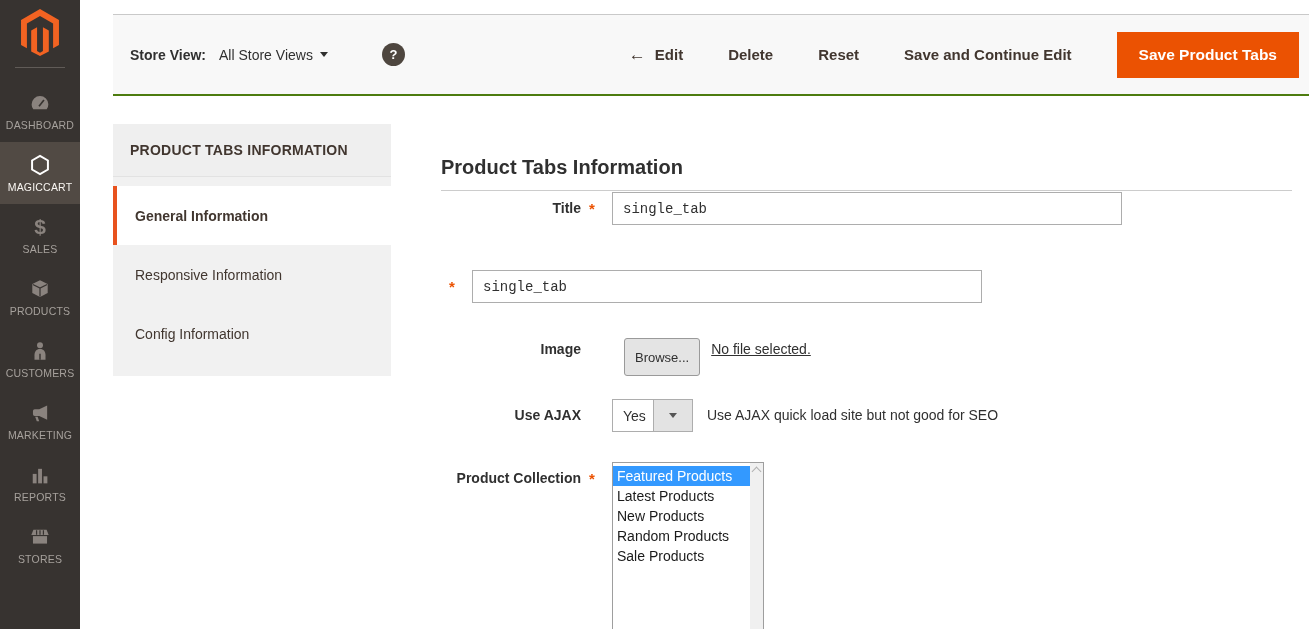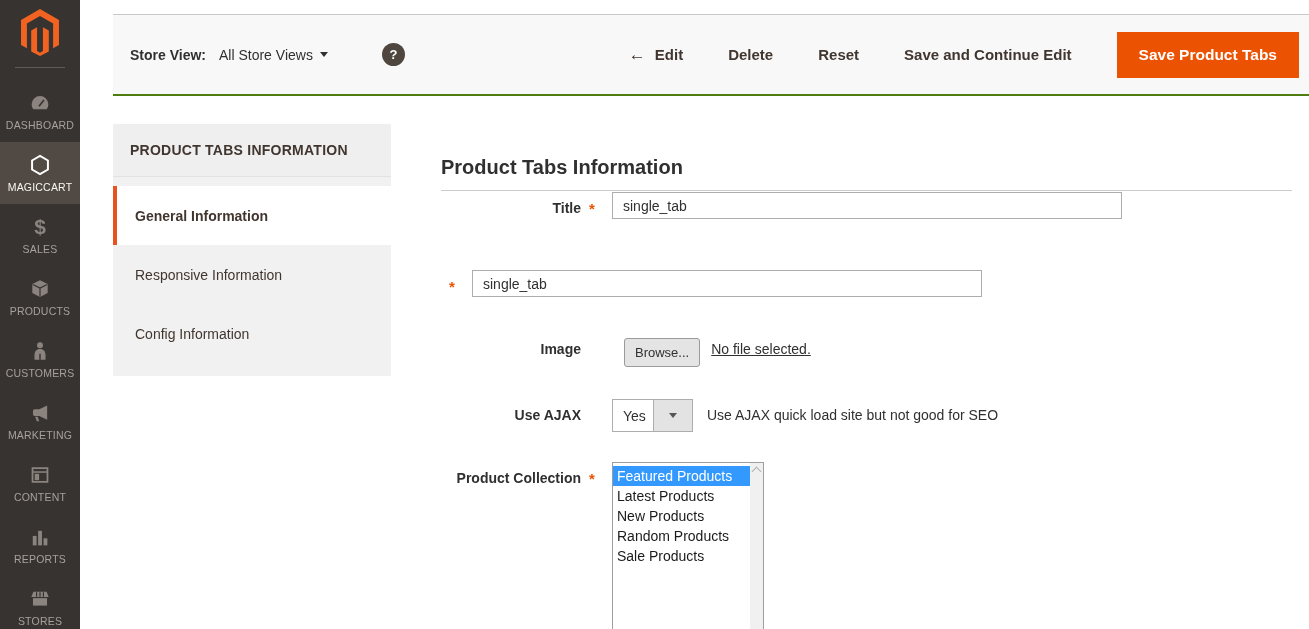--- a/index.html
+++ b/index.html
@@ -78,26 +78,26 @@
   .form-heading { position:absolute; left:441px; top:156px; font-size:20px; font-weight:600; color:#303030; }
   .form-rule { position:absolute; left:441px; right:17px; top:190px; border-top:1px solid #cccccc; }
 
   .frow { position:absolute; left:441px; width:860px; display:flex; align-items:flex-start; }
   .flabel { width:140px; text-align:right; font-size:14px; font-weight:600; color:#303030; }
   .freq { width:31px; padding-left:8px; color:#eb5202; font-size:15px; font-weight:bold; }
   .pad8 { padding-top:8px; }
   .pad3 { padding-top:3px; }
 
   .txt-input {
-    width:510px; height:27px; border:1px solid #adadad; background:#fff;
-    font-family:Liberation Sans, sans-serif; font-size:14px; color:#303030; padding:0 10px;
+    width:510px; height:33px; border:1px solid #adadad; background:#fff;
+    font-family:Liberation Mono, monospace; font-size:14px; color:#303030; padding:0 10px;
   }
 
   .browse-btn {
-    margin-left:12px; height:29px; padding:0 10px; font-family:inherit; font-size:13px;
+    margin-left:12px; height:38px; padding:0 10px; font-family:inherit; font-size:13px;
     color:#303030; background:#e4e4e4; border:1px solid #9a9a9a; border-radius:3px; cursor:pointer;
   }
   .file-status { margin-left:11px; padding-top:3px; font-size:14px; color:#303030;text-decoration:underline; }
 
   .select-box { display:flex; height:33px; border:1px solid #adadad; background:#fff; cursor:pointer; }
   .select-val { width:40px; padding-left:10px; display:flex; align-items:center; font-size:14px; color:#303030; }
   .select-arrow {
     width:39px; background:#e3e3e3; border-left:1px solid #adadad;
     display:flex; align-items:center; justify-content:center;
   }
@@ -182,30 +182,20 @@
     <div class="side-item">
       <span class="ic">
         <svg width="22" height="22" viewBox="0 0 20 20">
           <path d="M16.5 3.2 v13 l-7.2 -3.4 H5.2 a1.6 1.6 0 0 1 -1.6 -1.6 V8.2 a1.6 1.6 0 0 1 1.6 -1.6 h4.1 z"></path>
           <path d="M5.6 13.4 l1.5 4.2 h2.2 l-1.5 -4.2 z"></path>
         </svg>
       </span>
       <span class="side-label">MARKETING</span>
     </div>
 
-    <div class="side-item">
-      <span class="ic">
-        <svg width="22" height="22" viewBox="0 0 20 20">
-          <path class="hex-stroke" d="M3.2 3.8 h13.6 v12.4 H3.2 z" stroke-width="1.6"></path>
-          <path class="hex-stroke" d="M3.6 7.3 h12.8" stroke-width="1.4"></path>
-          <path d="M5.2 8.9 h4 v5.8 h-4 z"></path>
-        </svg>
-      </span>
-      <span class="side-label">CONTENT</span>
-    </div>
 
     <div class="side-item">
       <span class="ic">
         <svg width="22" height="22" viewBox="0 0 20 20">
           <rect x="3.4" y="9" width="3.5" height="8.6"></rect>
           <rect x="8.3" y="4.4" width="3.5" height="13.2"></rect>
           <rect x="13.2" y="11.2" width="3.5" height="6.4"></rect>
         </svg>
       </span>
       <span class="side-label">REPORTS</span>

